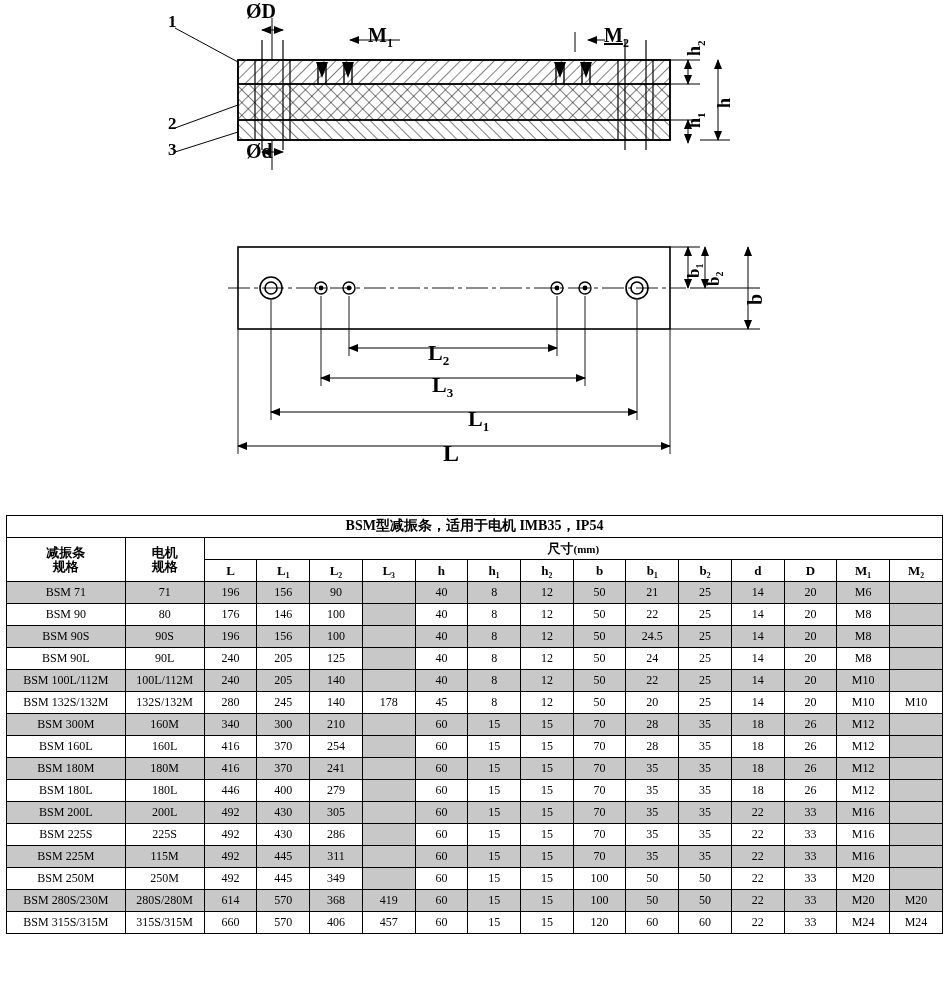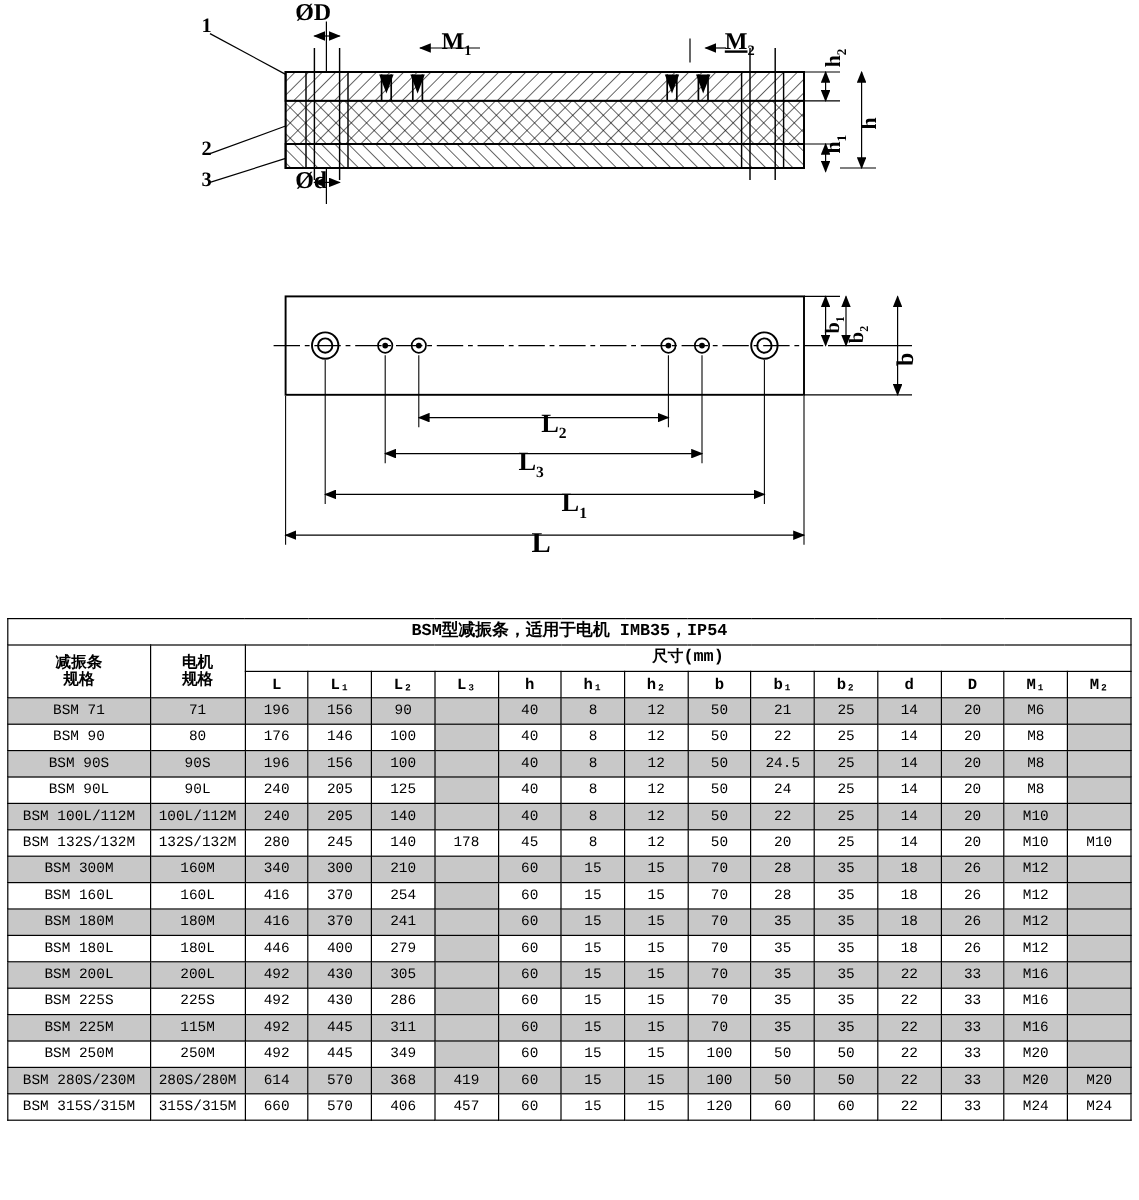--- a/index.html
+++ b/index.html
@@ -18,38 +18,38 @@
   svg.dwg{position:absolute;left:0;top:0;}
 
   .lbl{position:absolute;font-family:"Liberation Serif",serif;font-weight:bold;}
   .vert{transform:rotate(-90deg);transform-origin:left top;white-space:nowrap;}
 
   
   .tbl-wrap{position:absolute;left:6px;top:515px;width:937px;}
   table.spec{
     border-collapse:collapse;
     width:937px;
-    font-family:Liberation Mono, monospace;
+    font-family:Liberation Serif, serif;
     font-size:12px;
     table-layout:fixed;
   }
   table.spec td,table.spec th{
     border:1px solid #000;
     text-align:center;
     vertical-align:middle;
     padding:0;
     height:21px;
     line-height:1.05;
   }
   .title-row td{
     font-size:14px;font-weight:bold;height:30px;
   }
   .hdr td{font-weight:bold;font-size:13px;}
   .hdr2 td{font-weight:bold;font-size:13px;}
-  .unitsub{font-size:14px;}
+  .unitsub{font-size:11px;}
   tbody tr.alt td{background:#c8c8c8;}
   tbody tr td{background:#ffffff;}
   tbody tr.alt td.gcell{background:#c8c8c8;}
   tbody tr td.gcell{background:#c8c8c8;}
   .colL{width:108px;}
   .colM{width:72px;}
   .num{width:48px;}
 </style>
 </head>
 <body>
@@ -203,21 +203,21 @@
     </span>
 
     <span class="lbl vert" style="left:684px;top:278px;font-size:17px;">
       <span>b</span><sub style="font-size:10px;">1</sub>
     </span>
     <span class="lbl vert" style="left:704px;top:286px;font-size:17px;">
       <span>b</span><sub style="font-size:10px;">2</sub>
     </span>
     <span class="lbl vert" style="left:744px;top:305px;font-size:20px;">b</span>
 
-    <span class="lbl" style="left:451px;top:340px;font-size:22px;">
+    <span class="lbl" style="left:428px;top:340px;font-size:22px;">
       <span>L</span><sub style="font-size:13px;">2</sub>
     </span>
     <span class="lbl" style="left:432px;top:372px;font-size:22px;text-align:center;">
       <span>L</span><sub style="font-size:13px;">3</sub>
     </span>
     <span class="lbl" style="left:432px;top:406px;font-size:22px;margin-left:36px;">
       <span>L</span><sub style="font-size:13px;">1</sub>
     </span>
     <span class="lbl" style="left:443px;top:440px;font-size:24px;">L</span>
   </div>

